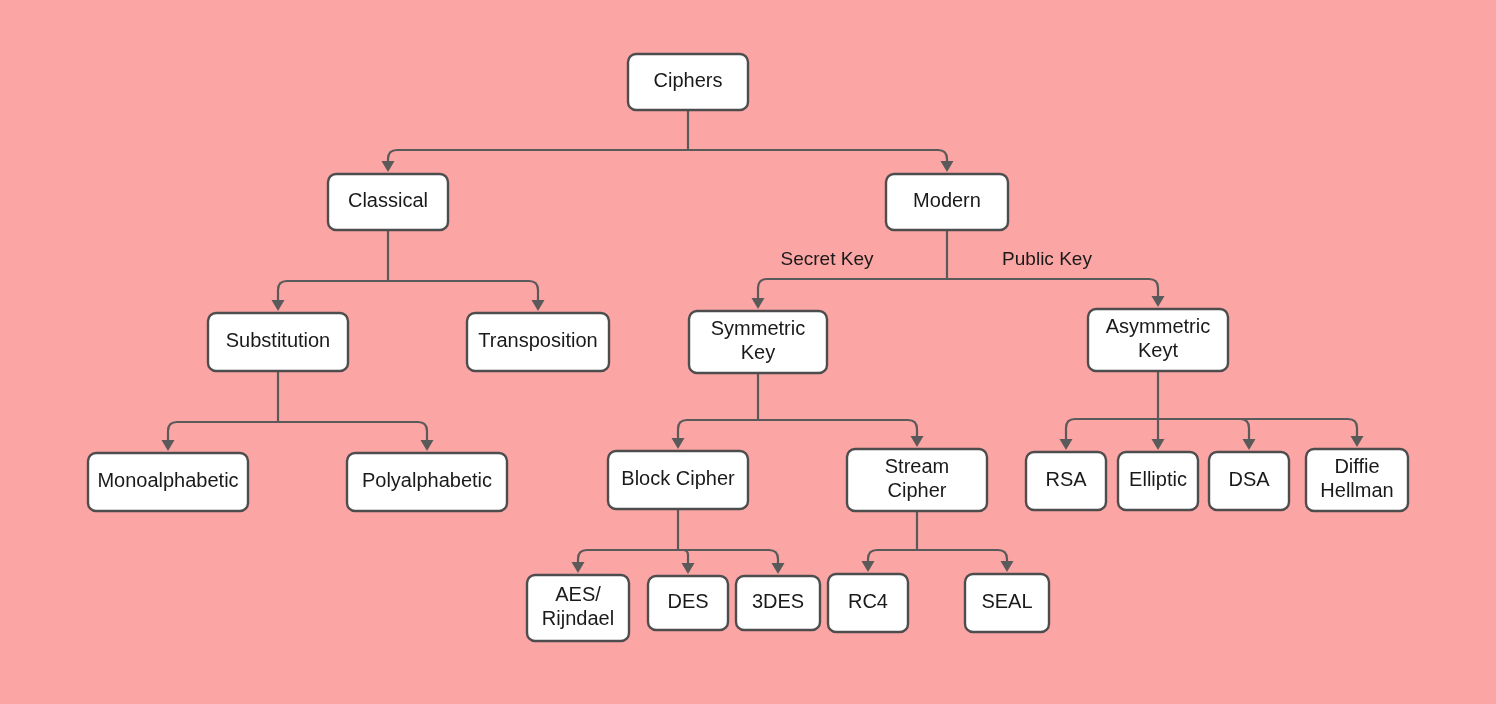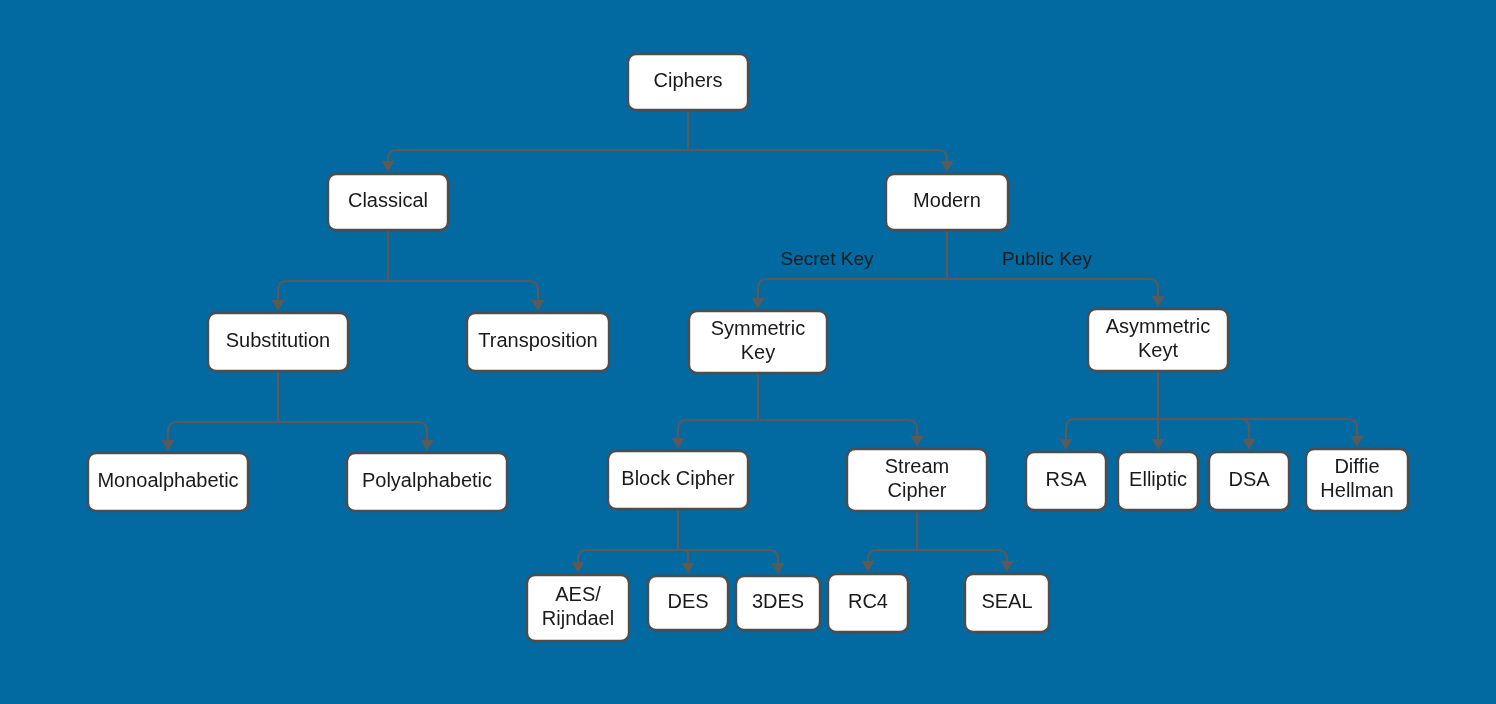--- a/index.html
+++ b/index.html
@@ -4,21 +4,21 @@
 <style>
   html, body {
     margin: 0;
     padding: 0;
     background: #ffffff;
   }
   #stage {
     position: relative;
     width: 1496px;
     height: 704px;
-    background: #0369a1;
+    background: #fca5a5;
     overflow: hidden;
     font-family: "Liberation Sans", sans-serif;
   }
   #diagram-svg {
     position: absolute;
     left: 0;
     top: 0;
     width: 1496px;
     height: 704px;
   }

